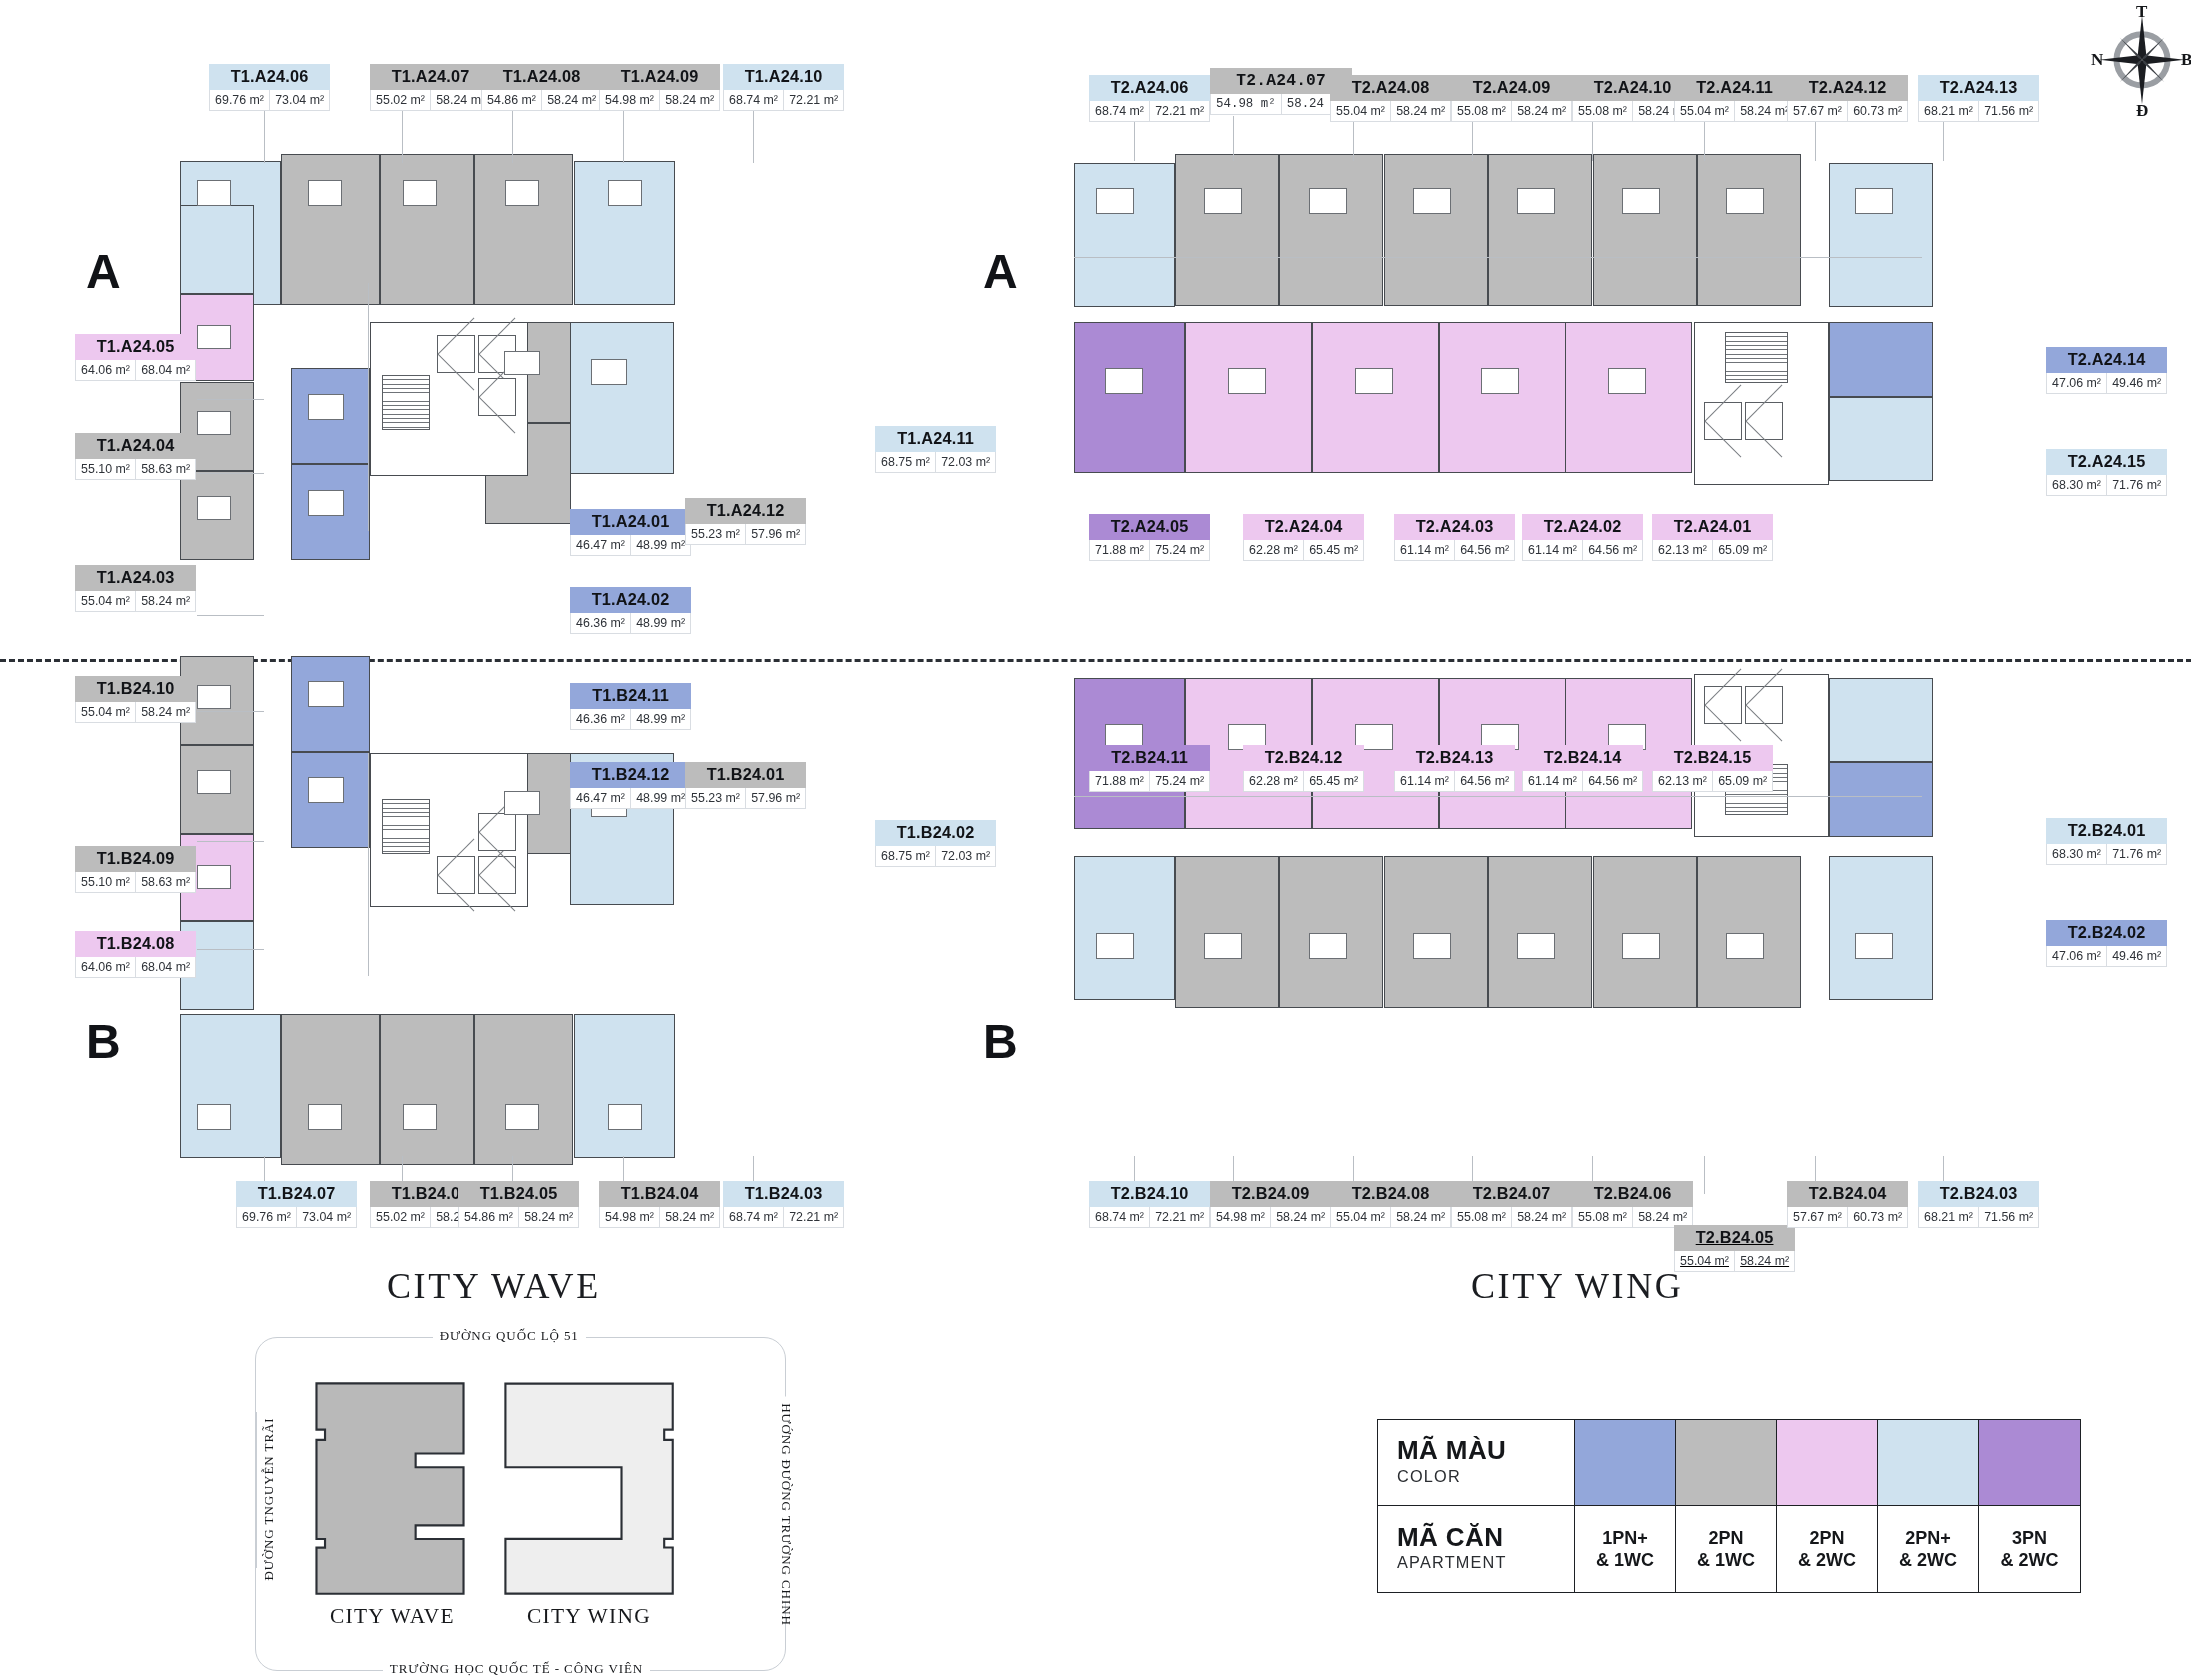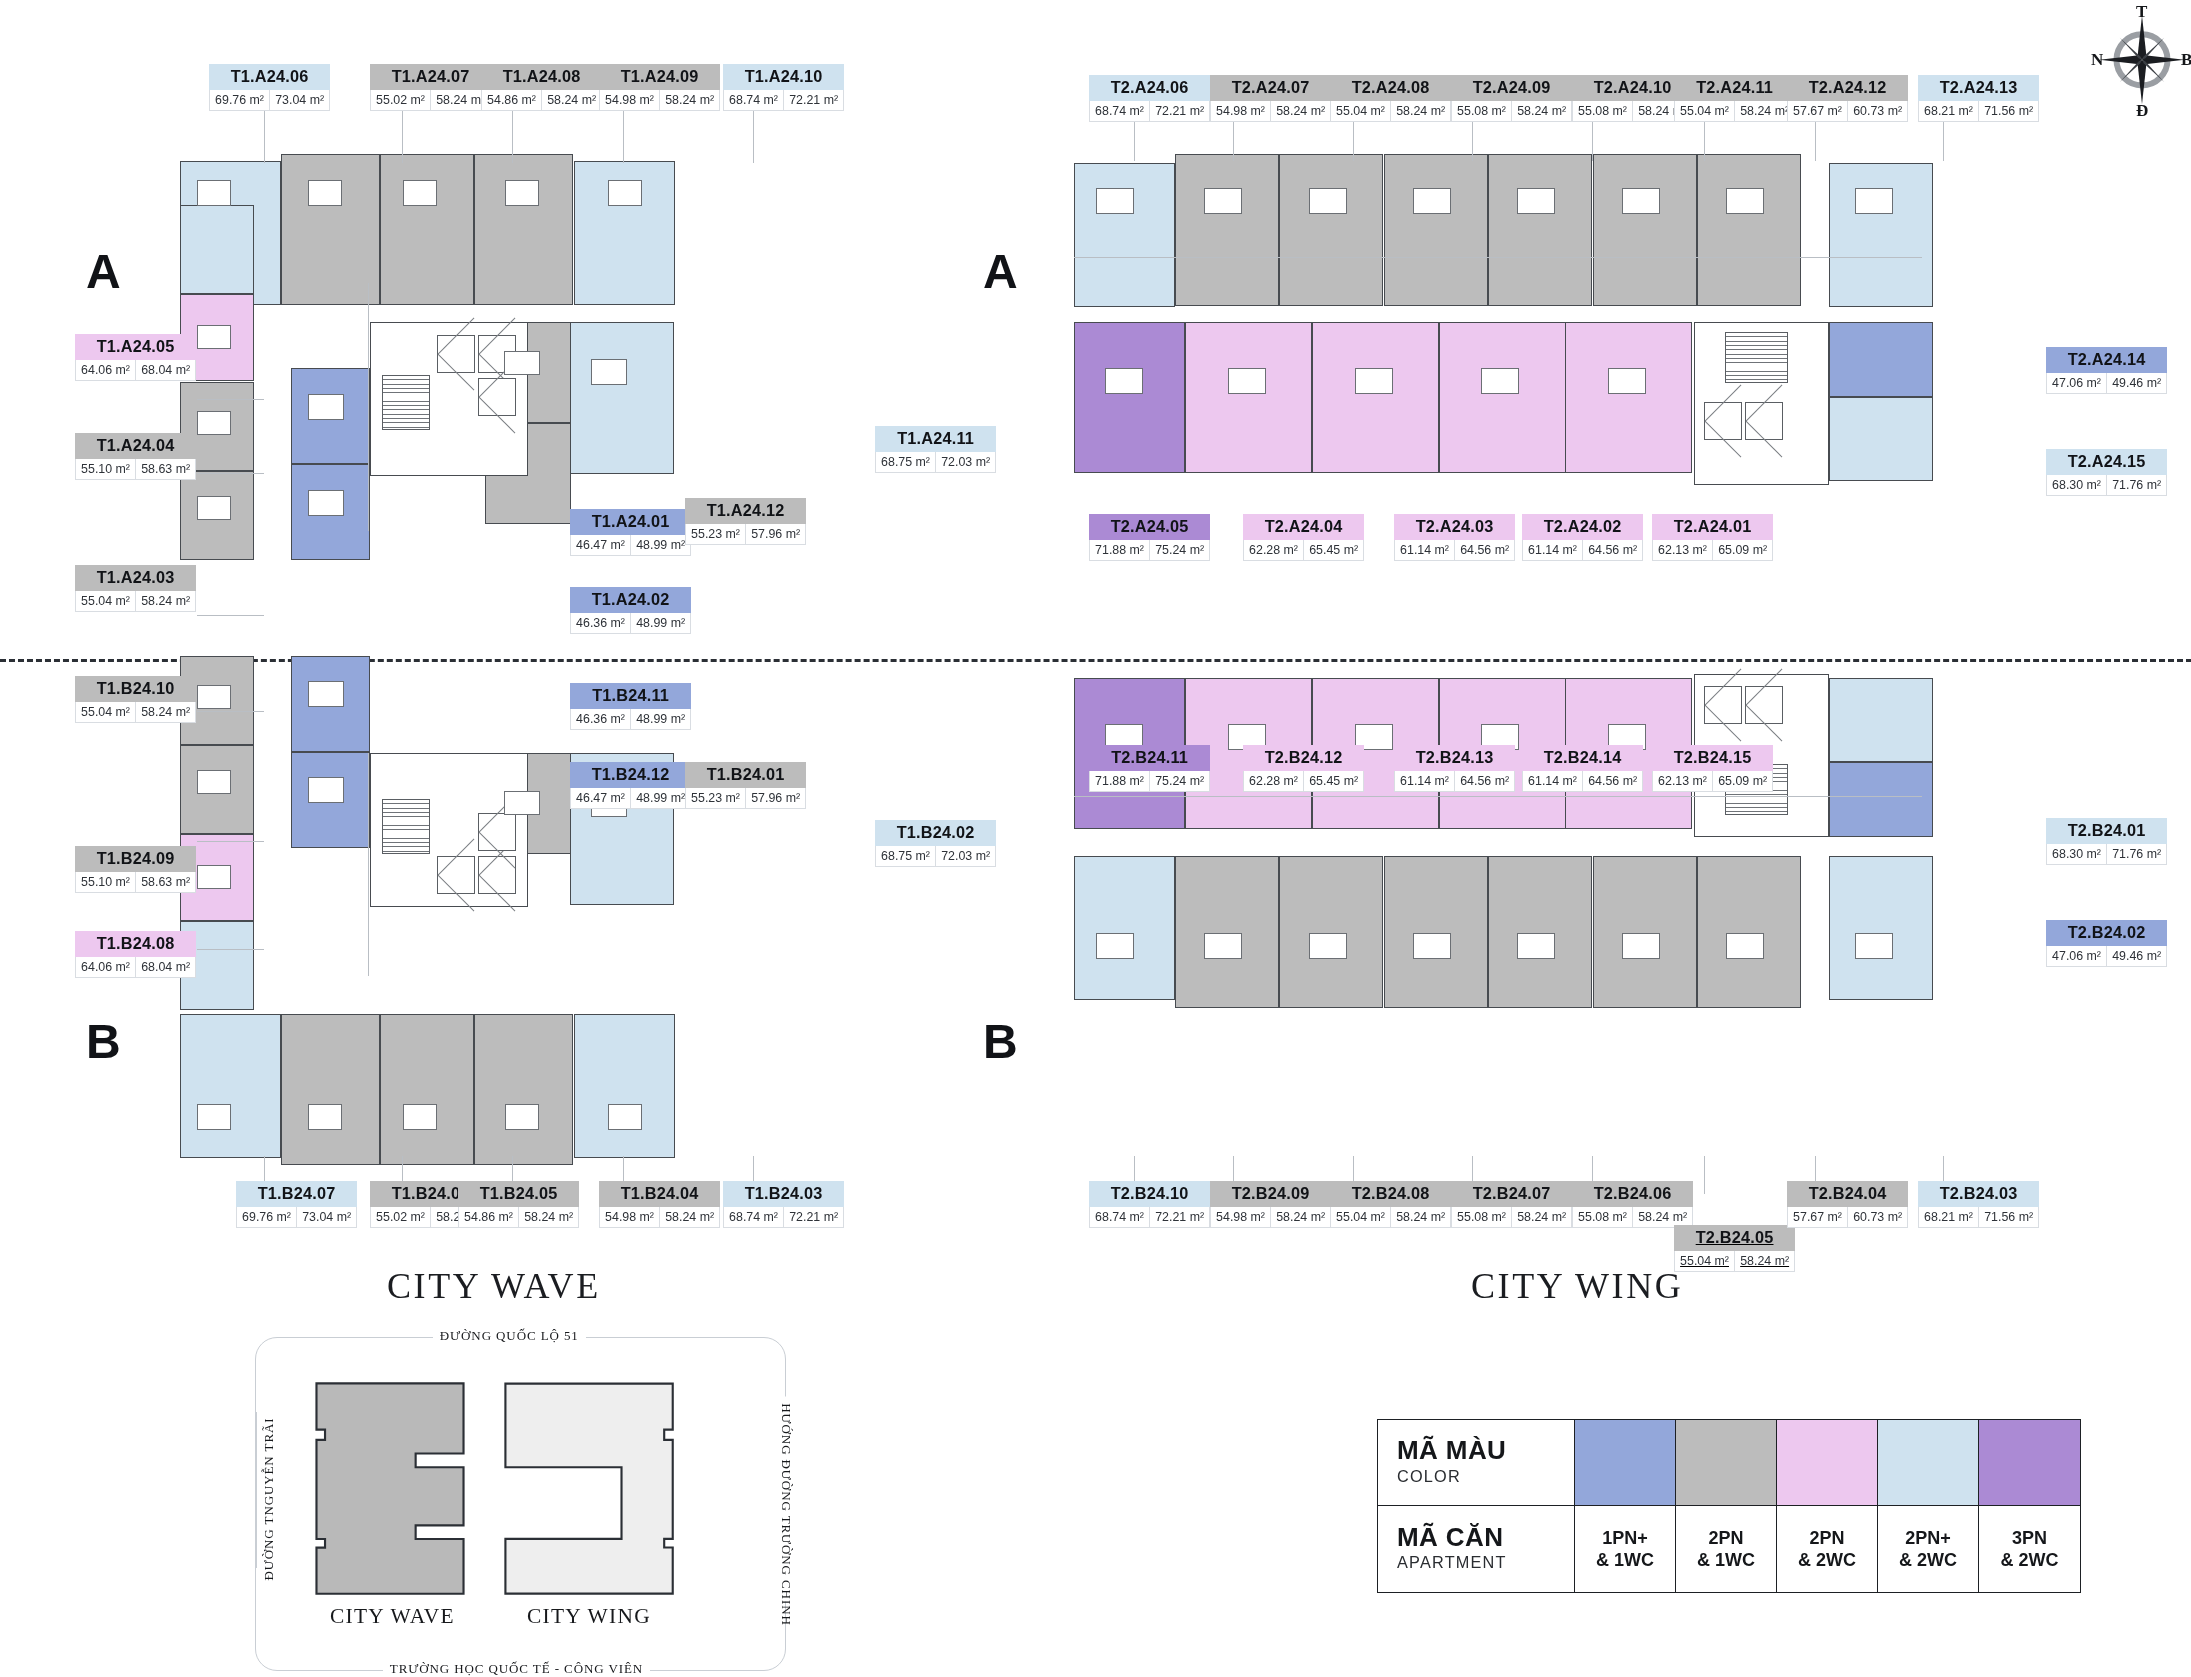--- a/index.html
+++ b/index.html
@@ -617,21 +617,21 @@
     </div>
 </div>
 
 <div class="chip c-blue" style="left:1089px; top:75px;">
   <div class="chip-code">T2.A24.06</div>
   <div class="chip-areas">
       <span>68.74 m²</span>
       <span>72.21 m²</span>
     </div>
 </div>
-<div class="chip c-gray" style="left:1210px; top:75px;">
+<div class="chip c-gray" style="left:1210px; top:68px;font-family:Liberation Mono, monospace;">
   <div class="chip-code">T2.A24.07</div>
   <div class="chip-areas">
       <span>54.98 m²</span>
       <span>58.24 m²</span>
     </div>
 </div>
 <div class="chip c-gray" style="left:1330px; top:75px;">
   <div class="chip-code">T2.A24.08</div>
   <div class="chip-areas">
       <span>55.04 m²</span>

